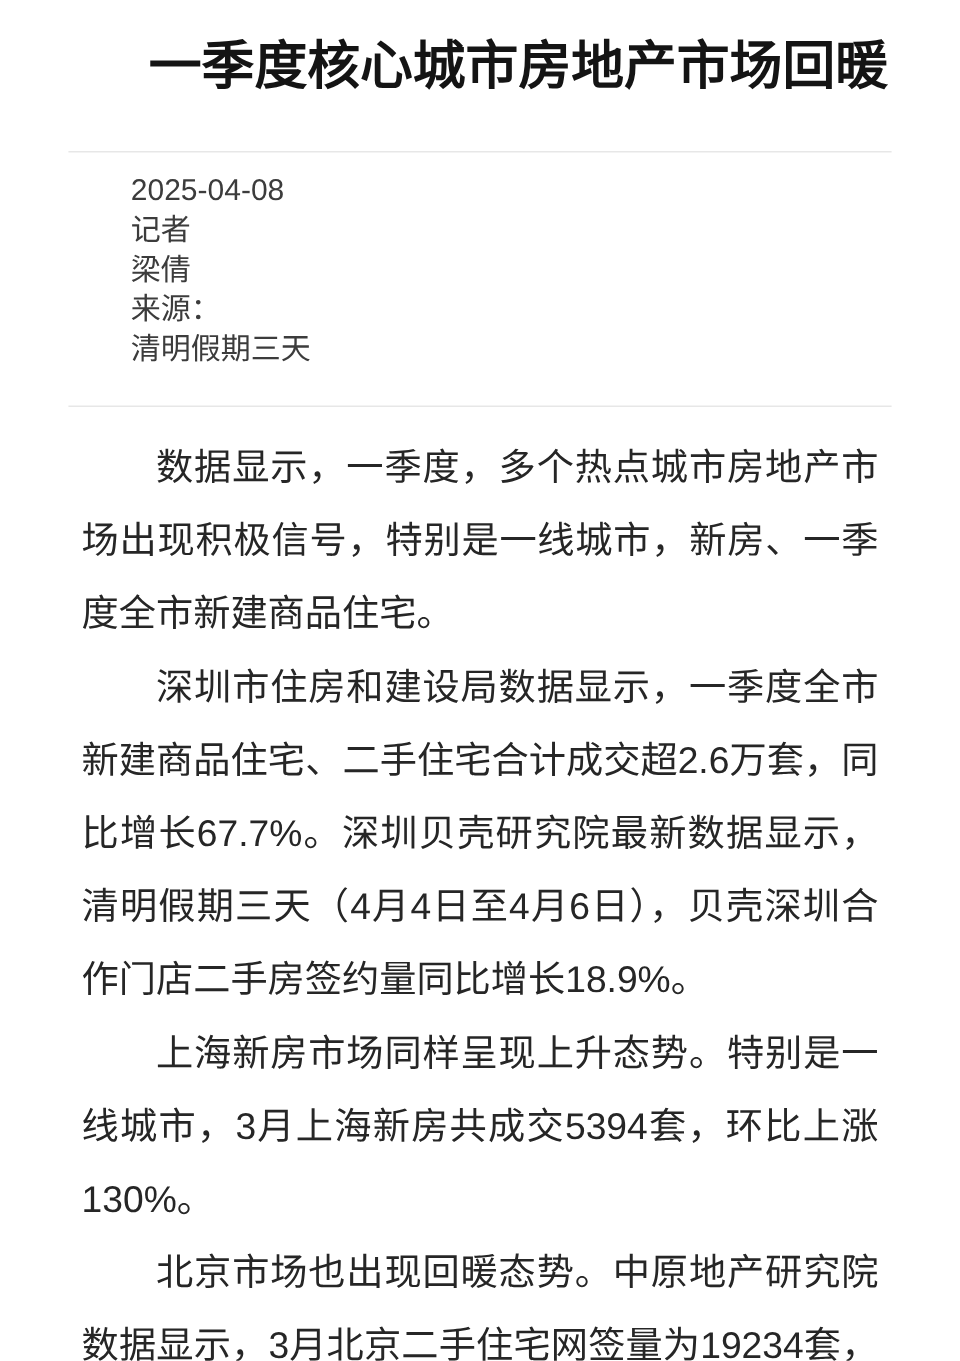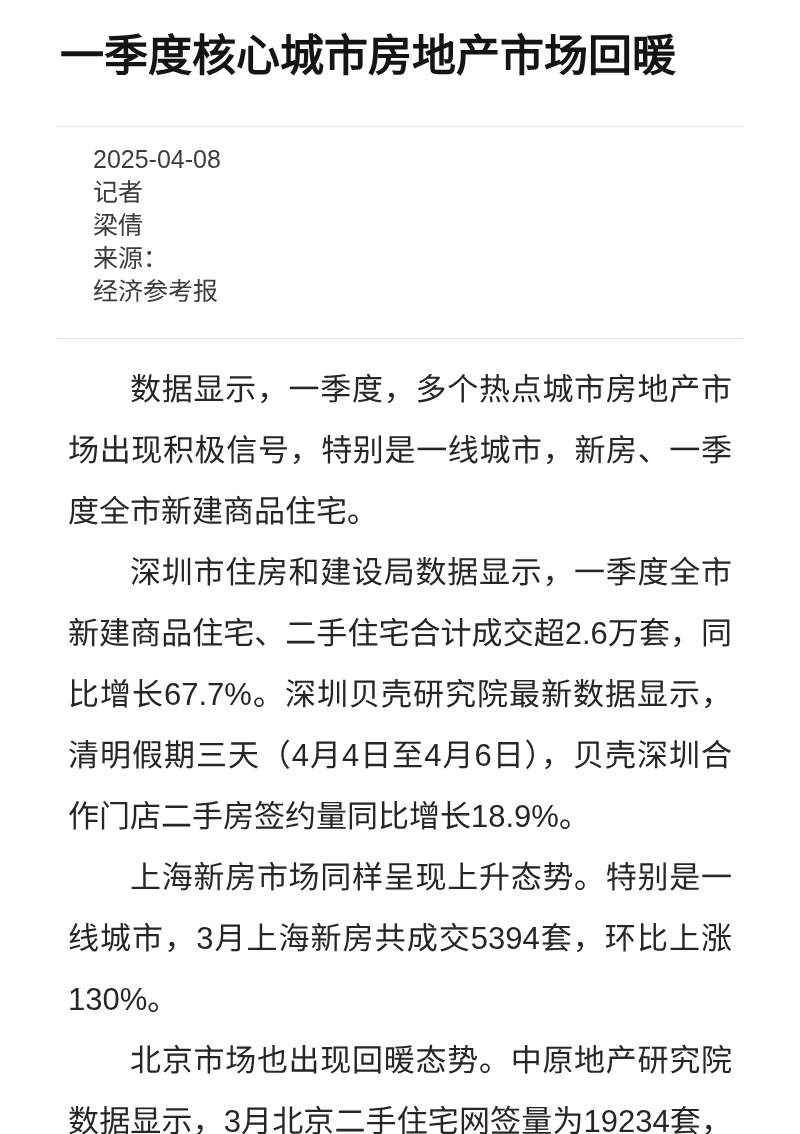--- a/index.html
+++ b/index.html
@@ -5,33 +5,33 @@
   * { margin: 0; padding: 0; box-sizing: border-box; }
   html, body { background: #ffffff; }
   body {
     width: 800px; height: 1134px; overflow: hidden;
     font-family: "Liberation Sans", sans-serif;
   }
   .page { width: 800px; height: 1134px; background: #ffffff; position: relative; }
   .title {
     margin: 28px 60px 0;
     font-size: 44px; line-height: 56px; font-weight: 700;
-    text-align: left; color: #141414;
+    text-align: right; color: #141414;
   }
   .divider { height: 1px; background: #e2e2e2; margin: 0 57px; }
   .divider-top { margin-top: 42px; }
   .meta {
     margin: 0 57px;
     padding: 16px 0 30px;
     display: flex; justify-content: center; align-items: baseline;
     font-size: 25px; line-height: 33px; color: #3c3c3c;
     white-space: nowrap;
     flex-direction: column;
   }
-  .gap-lg { margin-left: 36px; }
+  .gap-lg { margin-left: 52px; }
   .gap-sm { margin-left: 19px; text-align: right; }
   .body {
     margin: 20px 68px 0;
     font-size: 31px; line-height: 61px; color: #262626;
     text-align: justify;
   }
   .para { text-indent: 2em; margin: 0; }
 </style>
 </head>
 <body>
@@ -40,21 +40,21 @@
 
   <h1 class="title">一季度核心城市房地产市场回暖</h1>
 
   <div class="divider divider-top"></div>
 
   <div class="meta">
     <span>2025-04-08</span>
     <span class="gap-lg">记者</span>
     <span class="gap-sm">梁倩</span>
     <span class="gap-lg">来源：</span>
-    <span>经济参考报</span>
+    <span>清明假期三天</span>
   </div>
 
   <div class="divider"></div>
 
   <div class="body">
     <p class="para">数据显示，一季度，多个热点城市房地产市场出现积极信号，特别是一线城市，新房、一季度全市新建商品住宅。</p>
     <p class="para">深圳市住房和建设局数据显示，一季度全市新建商品住宅、二手住宅合计成交超2.6万套，同比增长67.7%。深圳贝壳研究院最新数据显示，清明假期三天（4月4日至4月6日），贝壳深圳合作门店二手房签约量同比增长18.9%。</p>
     <p class="para">上海新房市场同样呈现上升态势。特别是一线城市，3月上海新房共成交5394套，环比上涨130%。</p>
     <p class="para">北京市场也出现回暖态势。中原地产研究院数据显示，3月北京二手住宅网签量为19234套，环比增长62%，同比增长34.7%。其中，仅3月31日一天，北京二手房网签就达到1386套。</p>
   </div>

